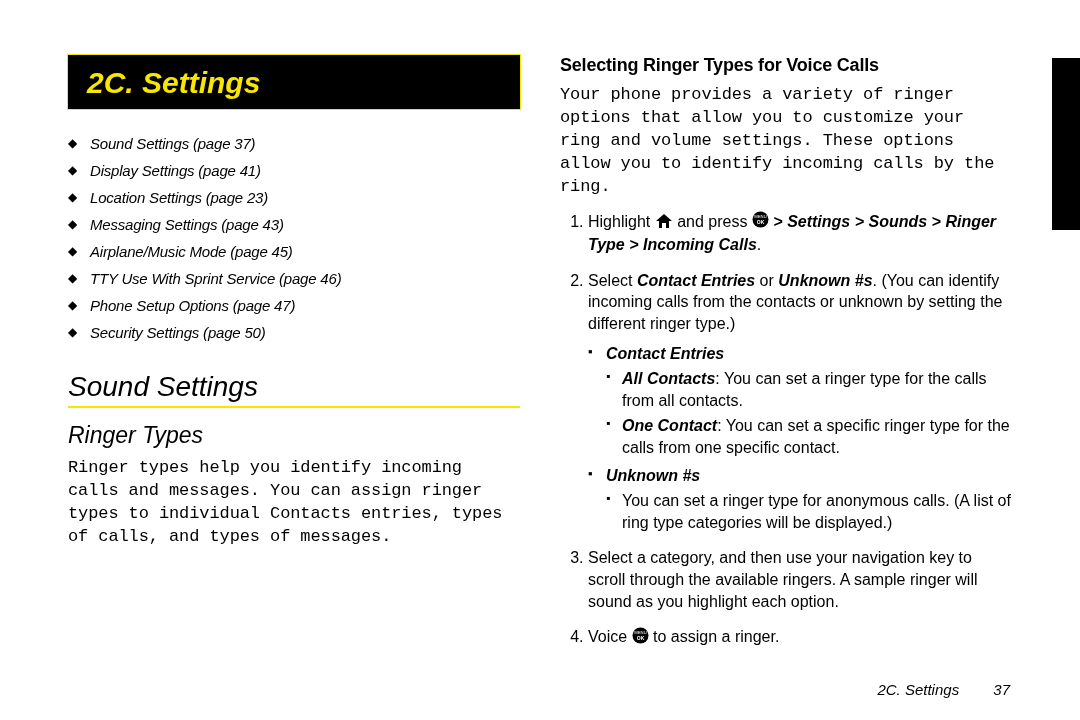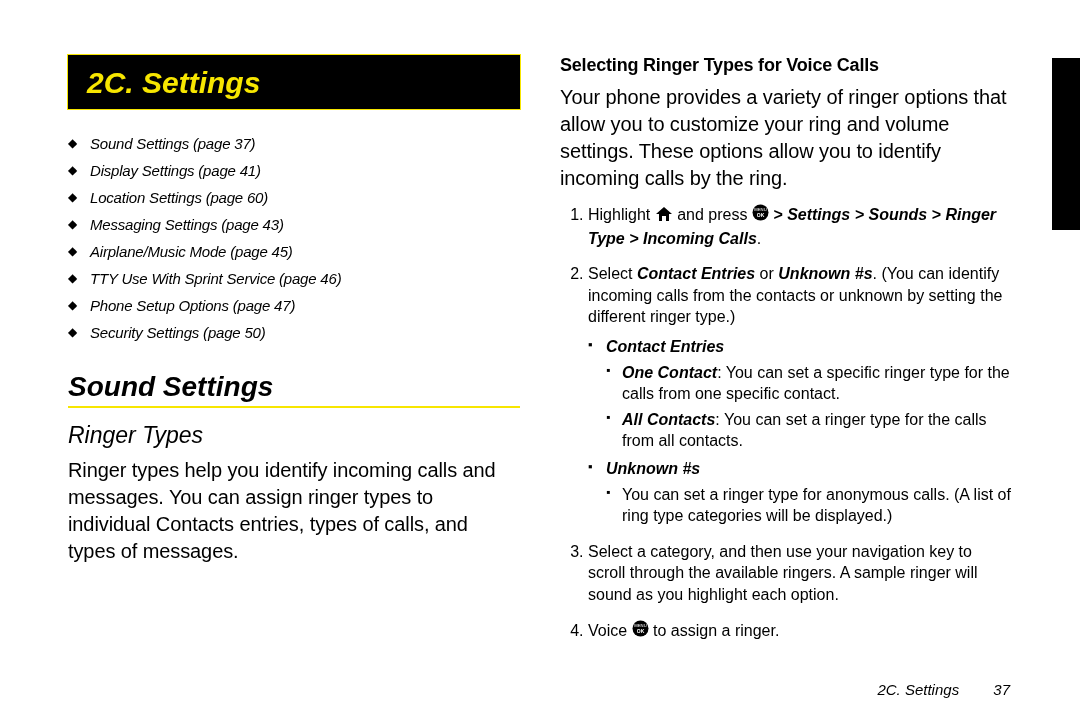--- a/index.html
+++ b/index.html
@@ -60,36 +60,37 @@
     content: "◆";
     position: absolute;
     left: 0;
     top: 1px;
     font-size: 12px;
     font-style: normal;
   }
   h2.section {
     font-size: 28px;
     font-style: italic;
-    font-weight: bold;
+    font-weight: normal;
     margin: 12px 0 2px 0;
     border-bottom: 2px solid #f7e600;
     padding-bottom: 3px;
   }
   h3.sub {
     font-size: 23px;
     font-style: italic;
     font-weight: normal;
     margin: 14px 0 8px 0;
   }
   p.body {
-    font-size: 20px;
+    font-size: 17px;
     line-height: 1.35;
     margin: 0 0 10px 0;
     letter-spacing: -0.1px;
+    font-family: Liberation Mono, monospace;
   }
   h4.h4 {
     font-size: 18px;
     font-weight: bold;
     margin: 0 0 8px 0;
     letter-spacing: -0.2px;
   }
   ol.steps {
     margin: 0;
     padding: 0 0 0 28px;
@@ -176,21 +177,21 @@
 
     <div class="col">
 
       <div class="title-box">
         <span class="label">2C. Settings</span>
       </div>
 
       <ul class="toc">
         <li>Sound Settings (page 37)</li>
         <li>Display Settings (page 41)</li>
-        <li>Location Settings (page 60)</li>
+        <li>Location Settings (page 23)</li>
         <li>Messaging Settings (page 43)</li>
         <li>Airplane/Music Mode (page 45)</li>
         <li>TTY Use With Sprint Service (page 46)</li>
         <li>Phone Setup Options (page 47)</li>
         <li>Security Settings (page 50)</li>
       </ul>
 
       <h2 class="section">Sound Settings</h2>
       <h3 class="sub">Ringer Types</h3>
       <p class="body">Ringer types help you identify incoming calls and messages. You can assign ringer types to individual Contacts entries, types of calls, and types of messages.</p>
@@ -220,22 +221,22 @@
           <span class="boldital">&gt; Settings &gt; Sounds &gt; Ringer Type &gt; Incoming Calls</span><span>.</span>
         </li>
 
         <li>
           <span>Select </span><span class="boldital">Contact Entries</span><span> or </span><span class="boldital">Unknown #s</span><span>. (You can identify incoming calls from the contacts or unknown by setting the different ringer type.)</span>
 
           <ul class="square">
             <li>
               <span class="boldital">Contact Entries</span>
               <ul class="square2">
+                <li><span class="boldital">All Contacts</span><span>:  You can set a ringer type for the calls  from all contacts.</span></li>
                 <li><span class="boldital">One Contact</span><span>:  You can set a specific ringer type for the calls from one specific contact.</span></li>
-                <li><span class="boldital">All Contacts</span><span>:  You can set a ringer type for the calls  from all contacts.</span></li>
               </ul>
             </li>
             <li>
               <span class="boldital">Unknown #s</span>
               <ul class="square2">
                 <li>You can set a ringer type for anonymous calls. (A list of ring type categories will be displayed.)</li>
               </ul>
             </li>
           </ul>
         </li>

